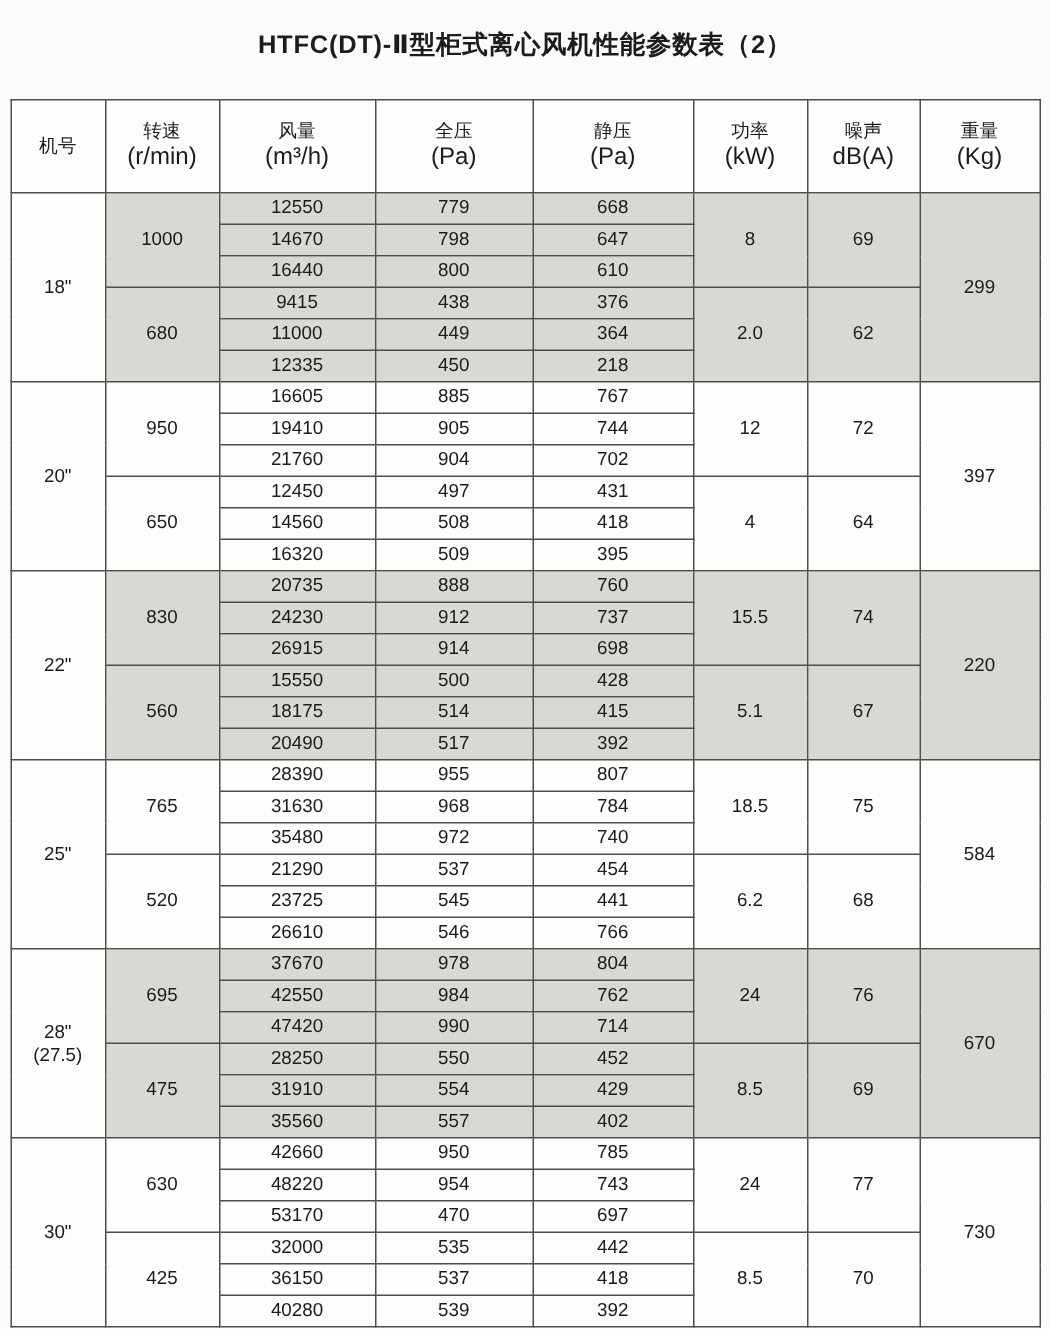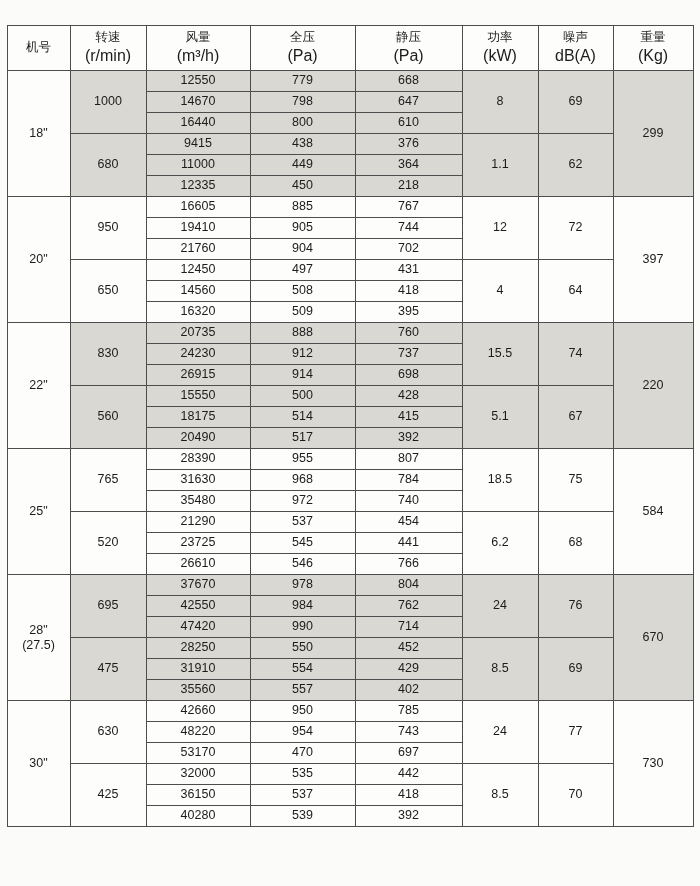--- a/index.html
+++ b/index.html
@@ -37,31 +37,32 @@
     border:1px solid var(--border);
     text-align:center;
     vertical-align:middle;
     padding:0;
     font-weight:normal;
     font-size:12.5px;
     line-height:1.25;
     background:var(--cell-bg);
     overflow:hidden;
   }
-  thead tr{height:45px;}
+  thead tr{height:62px;}
   tbody tr{height:21px;}
   th .h2{font-size:16px;}
   tbody tr.shaded td{background:var(--shaded-bg);}
   tbody tr.shaded td.model-col{background:var(--cell-bg);}
   td.model-col div{line-height:1.2;}
 </style>
 </head>
 <body>
 
 <div class="page">
+  <h1 class="title">HTFC(DT)-Ⅱ型柜式离心风机性能参数表（2）</h1>
 
   <table class="perf">
     <colgroup>
       <col style="width:63px">
         <col style="width:76px">
         <col style="width:104px">
       <col style="width:105px">
         <col style="width:107px">
         <col style="width:76px">
       <col style="width:75px">
@@ -159,21 +160,21 @@
           <td>
             <div>9415</div>
           </td>
           <td>
             <div>438</div>
           </td>
           <td>
             <div>376</div>
           </td>
           <td rowspan="3">
-            <div>1.1</div>
+            <div>2.0</div>
           </td>
           <td rowspan="3">
             <div>62</div>
           </td>
         </tr>
         <tr class="shaded">
           <td>
             <div>11000</div>
           </td>
           <td>

